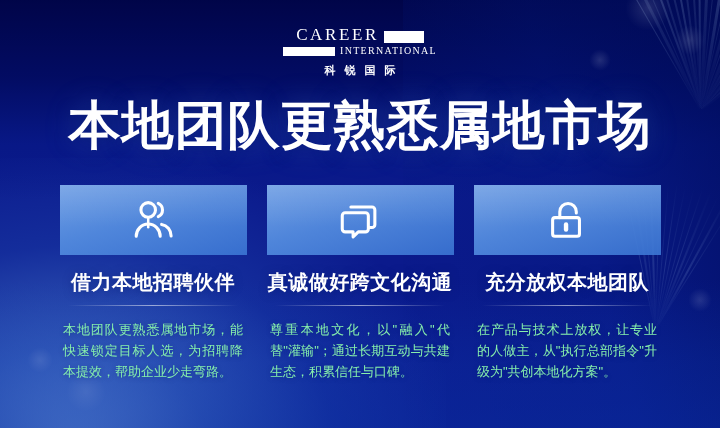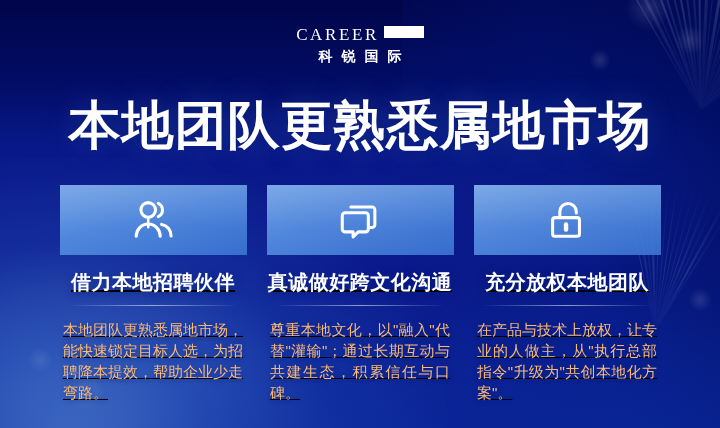--- a/index.html
+++ b/index.html
@@ -51,52 +51,52 @@
   }
 
   
   #content { position:relative; z-index:5; width:720px; height:428px; }
 
   
   .logo-wrap {
     position:absolute; left:0; right:0; top:26px;
     display:flex; flex-direction:column; align-items:center;
   }
-  .logo-row1 { display:flex; align-items:flex-start; height:17px; }
+  .logo-row1 { display:flex; align-items:flex-end; height:17px; }
   .logo-career {
     color:#fff; font-family:"Liberation Serif","DejaVu Serif",serif;
     font-size:17px; letter-spacing:2.6px; line-height:17px; font-weight:400;
   }
   .logo-blk-r { width:40px; height:12px; background:#fff; margin-left:5px; }
   .logo-row2 { display:flex; align-items:center; height:12px; margin-top:2px; }
   .logo-blk-l { width:52px; height:9px; background:#fff; margin-right:5px; }
   .logo-intl {
     color:#fff; font-family:"Liberation Serif","DejaVu Serif",serif;
     font-size:10px; letter-spacing:1.3px; line-height:10px;
   }
   .logo-cn {
-    margin-top:5px; color:#fff; font-size:14px; font-weight:700;
+    margin-top:5px; color:#fff; font-size:11px; font-weight:700;
     letter-spacing:9px; text-indent:9px; line-height:16px;
   }
 
   
   .title {
     position:absolute; left:0; right:0; top:95px;
     text-align:center; color:#ffffff;
     font-size:52px; font-weight:700; line-height:60px;
     letter-spacing:1px;
     text-shadow:0 2px 14px rgba(0,20,110,.55), 0 0 30px rgba(120,180,255,.25);
   }
 
   
   .cards {
     position:absolute; left:0; right:0; top:185px;
     display:flex; justify-content:center; gap:20px;
   }
-  .card { width:187px; display:flex; flex-direction:column; align-items:center;text-decoration:underline; }
+  .card { width:187px; display:flex; flex-direction:column; align-items:center; }
   .card-panel {
     width:187px; height:70px;
     background:linear-gradient(165deg, rgba(120,170,236,0.92) 0%, rgba(86,144,226,0.90) 48%, rgba(60,120,214,0.88) 100%);
     display:flex; align-items:center; justify-content:center;
     position:relative;
   }
   .card-panel::after {
     content:""; position:absolute; inset:0;
     background:linear-gradient(180deg, rgba(255,255,255,.10) 0%, rgba(255,255,255,0) 60%);
     pointer-events:none;
@@ -109,21 +109,21 @@
     color:#ffffff; font-size:20px; font-weight:700; line-height:24px;
     letter-spacing:.5px; white-space:nowrap;
     text-shadow:0 1px 8px rgba(0,25,110,.5);
   }
   .card-divider {
     margin-top:11px; width:170px; height:1px;
     background:linear-gradient(90deg, rgba(255,255,255,0) 0%, rgba(255,255,255,.55) 50%, rgba(255,255,255,0) 100%);
   }
   .card-body {
     margin-top:13px; width:180px;
-    color:#fdba74; font-size:15px; line-height:21px;
+    color:#86efac; font-size:13px; line-height:21px;
     text-align:justify; text-align-last:left;
     text-shadow:0 1px 5px rgba(0,25,110,.45);
   }
 </style>
 </head>
 <body>
 
 <div id="bg">
   <div class="bg-base"></div>
   <div class="bg-leftglow"></div>
@@ -180,20 +180,24 @@
   <div class="bg-bottomfade"></div>
 </div>
 
 <div id="content">
 
   <div class="logo-wrap">
     <div class="logo-row1">
       <span class="logo-career">CAREER</span>
       <span class="logo-blk-r"></span>
     </div>
+    <div class="logo-row2">
+      <span class="logo-blk-l"></span>
+      <span class="logo-intl">INTERNATIONAL</span>
+    </div>
     <div class="logo-cn">科锐国际</div>
   </div>
 
   <h1 class="title">本地团队更熟悉属地市场</h1>
 
   <div class="cards" id="cards">
       <div class="card">
         <div class="card-panel">
           <span class="card-icon">
             <svg viewBox="0 0 48 48" fill="none" stroke="#fff" stroke-width="3.2" stroke-linecap="round" stroke-linejoin="round">

